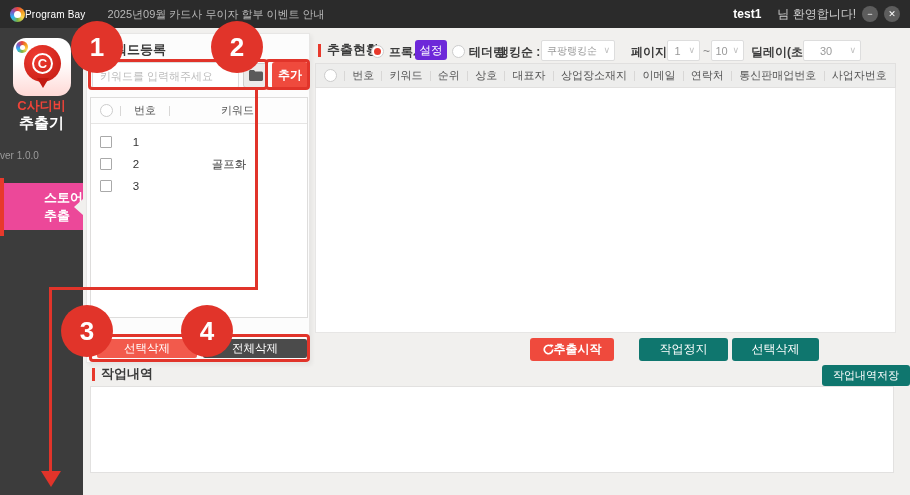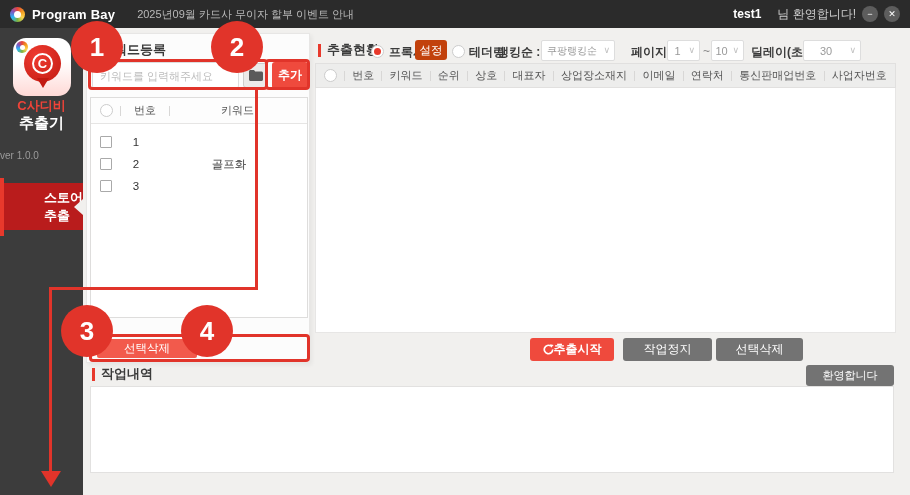--- a/index.html
+++ b/index.html
@@ -7,21 +7,21 @@
   body { font-family:"Liberation Sans","DejaVu Sans",sans-serif; overflow:hidden; }
   .app { position:relative; width:910px; height:495px; background:#f1f0ee; overflow:hidden; }
 
   
   .titlebar { position:absolute; left:0; top:0; width:910px; height:28px; background:#2b2b2b;
               display:flex; align-items:center; padding:0 10px; }
   .pinwheel { width:15px; height:15px; border-radius:50%; position:relative; flex:0 0 auto;
               background:conic-gradient(#e8453c,#f29c1f,#ffd54f,#7cb342,#29b6f6,#7e57c2,#e8453c); }
   .pinwheel::after { content:''; position:absolute; left:4px; top:4px; width:7px; height:7px;
               border-radius:50%; background:#fff; }
-  .brand-text { color:#fff; font-weight:bold; font-size:13px; margin-left:7px; letter-spacing:.2px; }
+  .brand-text { color:#fff; font-weight:normal; font-size:10px; letter-spacing:.2px; }
   .notice { color:#b9b9b9; font-size:11px; margin-left:22px; }
   .user-area { margin-left:auto; display:flex; align-items:center; font-size:12px; color:#cfcfcf; }
   .user-name { color:#fff; font-weight:bold; margin-right:16px; }
   .winbtn { width:16px; height:16px; border-radius:50%; background:#5d5d5d; color:#fff;
             font-size:9px; line-height:16px; text-align:center; margin-left:6px; cursor:default; }
 
   
   .sidebar { position:absolute; left:0; top:28px; width:83px; height:467px; background:#3c3c3c; }
   .app-icon { position:absolute; left:13px; top:10px; width:58px; height:58px; border-radius:13px;
               background:linear-gradient(180deg,#ffffff 40%,#ffd9d6); }
@@ -34,21 +34,21 @@
               font-weight:bold; font-size:13px; line-height:17px; text-align:center; }
   .app-icon .mini { position:absolute; left:3px; top:3px; width:12px; height:12px; }
   .app-icon .mini::after { left:3.5px; top:3.5px; width:5px; height:5px; }
   .side-t1 { position:absolute; left:0; top:69px; width:83px; text-align:center;
              color:#ef4338; font-weight:bold; font-size:13px; }
   .side-t2 { position:absolute; left:0; top:86px; width:83px; text-align:center;
              color:#fff; font-weight:bold; font-size:15px; }
   .side-ver { position:absolute; left:0; top:122px; width:83px; text-align:left;
               color:#9b9b9b; font-size:10px; }
   .menu-stripe { position:absolute; left:0; top:150px; width:4px; height:58px; background:#e8392c; }
-  .menu-item { position:absolute; left:4px; top:155px; width:79px; height:47px; background:#b91c1c;
+  .menu-item { position:absolute; left:4px; top:155px; width:79px; height:47px; background:#ec4899;
                color:#fff; font-weight:bold; font-size:13px; display:flex; align-items:center;
                justify-content:center; cursor:default;padding-left:40px; }
   .menu-notch { position:absolute; right:0; top:16px; width:0; height:0;
                 border-top:8px solid transparent; border-bottom:8px solid transparent;
                 border-right:9px solid #f1f0ee; }
 
   
   .sec-title { display:flex; align-items:center; font-weight:bold; font-size:13px; color:#3b3b3b; }
   .sec-title .rbar { width:3px; height:13px; background:#e8392c; margin-right:6px; }
 
@@ -86,36 +86,36 @@
   .del-sel-btn { position:absolute; left:97px; top:339px; width:100px; height:19px; background:#f25a4c;
                  border:none; border-radius:2px; color:#fff; font-size:11.5px; cursor:pointer; font-family:inherit; }
   .del-all-btn { position:absolute; left:203px; top:339px; width:104px; height:19px; background:#4b4b4b;
                  border:none; border-radius:2px; color:#fff; font-size:11.5px; cursor:pointer; font-family:inherit; }
 
   
   .ex-title { position:absolute; left:318px; top:41px; }
   .lab { position:absolute; font-size:12px; font-weight:bold; color:#3b3b3b; }
   .pos-proxy-radio { left:371px; top:45px; position:absolute; }
   .pos-tether-radio { left:452px; top:45px; position:absolute; }
-  .settings-btn { position:absolute; left:415px; top:40px; width:32px; height:20px; background:#c2410c;
+  .settings-btn { position:absolute; left:415px; top:40px; width:32px; height:20px; background:#6d28d9;
                   border:none; border-radius:3px; color:#fff; font-size:11.5px; cursor:pointer; font-family:inherit; }
   .dd { position:absolute; height:21px; background:#fff; border:1px solid #ddd; border-radius:2px;
         display:flex; align-items:center; justify-content:center; font-size:11px; color:#9a9a9a;
         cursor:pointer; padding-right:12px; }
   .dd .chev { position:absolute; right:4px; top:4px; font-size:9px; color:#c0c0c0; }
   .main-thead { position:absolute; left:315px; top:63px; width:581px; height:25px; background:#ededec;
                 border:1px solid #e1e0df; display:flex; align-items:center; padding:0 8px; }
   .mcol { flex:1 1 auto; text-align:center; font-size:11px; color:#555; white-space:nowrap; overflow:hidden; }
   .mcol.w14 { flex-grow:1.45; } .mcol.w16 { flex-grow:1.7; } .mcol.w12 { flex-grow:1.2; }
   .main-body { position:absolute; left:315px; top:88px; width:581px; height:245px; background:#fff;
                border:1px solid #e7e6e5; border-top:none; }
   .btn { position:absolute; border:none; border-radius:3px; color:#fff; font-size:12px; cursor:pointer;
          font-family:inherit; display:flex; align-items:center; justify-content:center; }
   .btn.red { background:#ef4a3d; font-weight:bold; }
-  .btn.dark { background:#737373; }
+  .btn.dark { background:#0f766e;margin-left:16px; }
   .start-btn { left:530px; top:338px; width:84px; height:23px; }
   .stop-btn { left:623px; top:338px; width:89px; height:23px; }
   .del2-btn { left:716px; top:338px; width:87px; height:23px; }
   .excel-btn { left:806px; top:338px; width:88px; height:23px; }
   .histsave-btn { left:806px; top:365px; width:88px; height:21px; font-size:11px; }
 
   
   .hist-title { position:absolute; left:92px; top:365px; }
   .hist-box { position:absolute; left:90px; top:386px; width:804px; height:87px; background:#fff;
               border:1px solid #e2e1e0; font-size:11px; color:#444; padding:4px 6px; resize:none;
@@ -198,20 +198,21 @@
         <span class="no">2</span>
         <span class="kw">골프화</span>
       </div>
       <div class="kw-row">
         <span class="chk"></span>
         <span class="no">3</span>
       </div>
     </div>
   </div>
   <button class="del-sel-btn">선택삭제</button>
+  <button class="del-all-btn">전체삭제</button>
 
   <div class="sec-title ex-title">
     <span class="rbar"></span>
     <span>추출현황</span>
   </div>
   <span class="radio sel pos-proxy-radio"></span>
   <span class="lab" style="left:389px; top:44px;">프록시</span>
   <button class="settings-btn">설정</button>
   <span class="radio pos-tether-radio"></span>
   <span class="lab" style="left:469px; top:44px;">테더링</span>
@@ -263,21 +264,21 @@
 
   <button class="btn red start-btn">
     <svg width="11" height="11" viewBox="0 0 12 12">
       <path d="M10.6 6 A4.6 4.6 0 1 1 8.6 2.2" stroke="#fff" stroke-width="1.8" fill="none"></path>
       <path d="M7.8 0.2 L11.6 1.2 L8.8 4.0 Z" fill="#fff"></path>
     </svg>
     <span>추출시작</span>
   </button>
   <button class="btn dark stop-btn">작업정지</button>
   <button class="btn dark del2-btn">선택삭제</button>
-  <button class="btn dark histsave-btn">환영합니다</button>
+  <button class="btn dark histsave-btn">작업내역저장</button>
 
   <div class="sec-title hist-title">
     <span class="rbar"></span>
     <span>작업내역</span>
   </div>
   <textarea class="hist-box" style=""></textarea>
 
   <div class="overlay">
     <div class="ann-rect" style="left:88px; top:59px; width:180px; height:31px;"></div>
     <div class="ann-rect" style="left:265px; top:59px; width:45px; height:31px;"></div>

